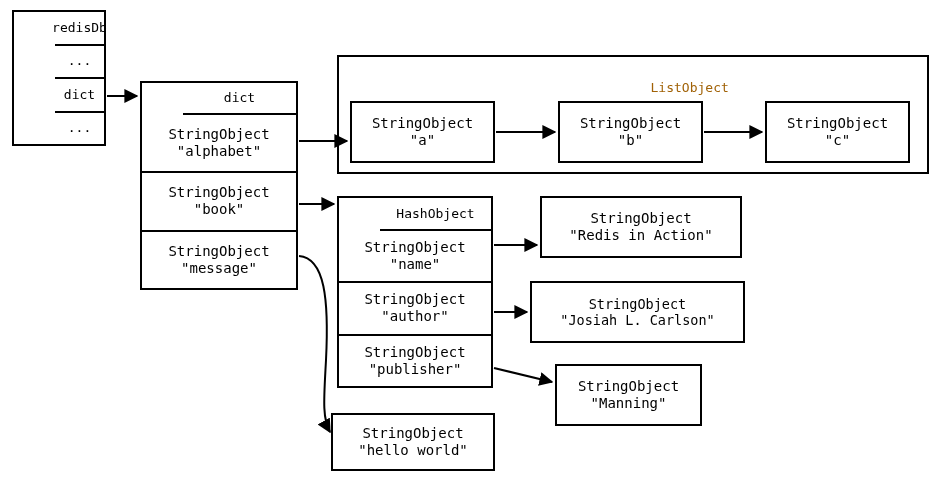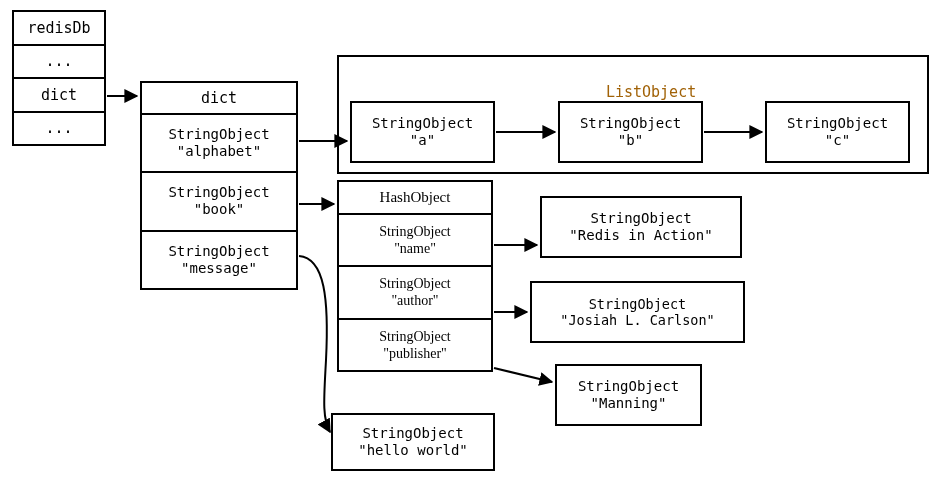--- a/index.html
+++ b/index.html
@@ -69,21 +69,21 @@
   }
   .stack > .row:last-child { border-bottom: none; }
 
   .container-label {
     position: absolute;
     text-align: center;
     color: #a16207;
     white-space: pre;
   }
 
-  .fs15 { font-size: 15px; }
+  .fs15 { font-size: 13px; margin-left: 41px; }
   .fs14 { font-size: 14px; }
   .fs13 { font-size: 13.5px; }
 </style>
 </head>
 <body>
 
 <div id="canvas">
 
   <div class="stack" style="left:12px; top:10px; width:94px; height:136px;">
     <div class="row fs15">
@@ -129,21 +129,21 @@
   </div>
   <div class="cell fs14" style="left:558px; top:101px; width:145px; height:62px;">
     <span class="l1">StringObject</span>
     <span class="l2">"b"</span>
   </div>
   <div class="cell fs14" style="left:765px; top:101px; width:145px; height:62px;">
     <span class="l1">StringObject</span>
     <span class="l2">"c"</span>
   </div>
 
-  <div class="stack" style="left:337px; top:180px; width:156px; height:192px;font-family:Liberation Serif, serif;">
+  <div class="stack" style="left:337px; top:196px; width:156px; height:192px;">
     <div class="row fs15" style="flex:0 0 33px;">
       <span class="l1">HashObject</span>
     </div>
     <div class="row fs14">
       <span class="l1">StringObject</span>
       <span class="l2">"name"</span>
     </div>
     <div class="row fs14">
       <span class="l1">StringObject</span>
       <span class="l2">"author"</span>

